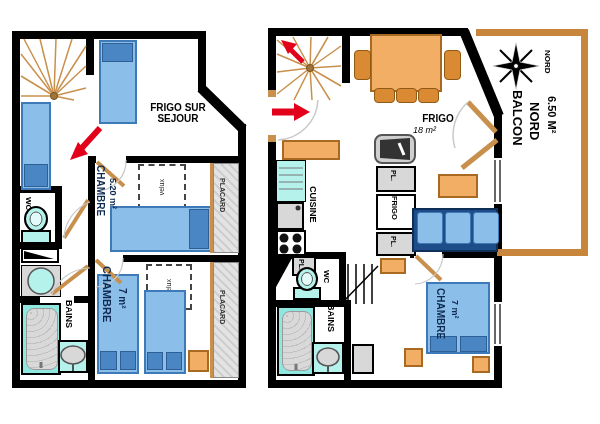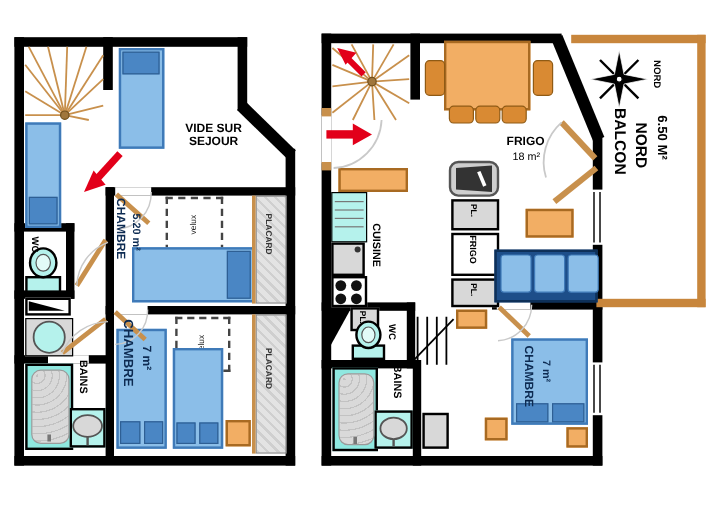--- a/index.html
+++ b/index.html
@@ -267,36 +267,36 @@
     <line x1="500" y1="304" x2="500" y2="344" stroke="#000" stroke-width="1.2"></line>
 
     <g>
       <line x1="500" y1="50" x2="532" y2="82" stroke="#000" stroke-width="2"></line>
       <line x1="532" y1="50" x2="500" y2="82" stroke="#000" stroke-width="2"></line>
       <polygon points="516,42 520,62 540,66 520,70 516,90 512,70 492,66 512,62" fill="#000" stroke="#fff" stroke-width="0.6"></polygon>
       <circle cx="516" cy="66" r="2.5" fill="#fff" stroke="#000"></circle>
     </g>
   </svg>
 
-  <div class="lbl z8" style="left:146px;top:103px;width:64px;font-size:10px;text-align:center;">VIDE SUR SEJOUR</div>
+  <div class="lbl z8" style="left:146px;top:103px;width:64px;font-size:10px;text-align:center;">FRIGO SUR SEJOUR</div>
 
   <div class="lbl vt navy z8" style="left:94px;top:165px;height:90px;font-size:10px;">CHAMBRE</div>
   <div class="lbl vt navy z8" style="left:108px;top:178px;height:64px;font-size:9px;">5.20 m²</div>
 
   <div class="lbl vt z8" style="left:219px;top:178px;height:62px;font-size:7px;color:#333;">PLACARD</div>
   <div class="lbl vt z8" style="left:219px;top:290px;height:62px;font-size:7px;color:#333;">PLACARD</div>
 
   <div class="lbl vt navy z8" style="left:100px;top:266px;height:92px;font-size:11px;">CHAMBRE</div>
   <div class="lbl vt navy z8" style="left:116px;top:288px;height:46px;font-size:10px;">7 m²</div>
 
   <div class="lbl vt z8" style="left:64px;top:300px;height:46px;font-size:9px;">BAINS</div>
   <div class="lbl vt z8" style="left:24px;top:197px;height:20px;font-size:8px;">WC</div>
 
   <div class="lbl z8" style="left:414px;top:114px;width:48px;font-size:10px;text-align:center;">FRIGO</div>
-  <div class="lbl z8" style="left:402px;top:126px;width:48px;font-size:9px;font-weight:normal;text-align:right;">18 m²</div>
+  <div class="lbl z8" style="left:413px;top:126px;width:48px;font-size:9px;font-weight:normal;text-align:left;font-style:italic;">18 m²</div>
 
   <div class="lbl vt z8" style="left:308px;top:186px;height:48px;font-size:9px;">CUISINE</div>
   <div class="lbl vt z8" style="left:390px;top:170px;height:18px;font-size:7px;">PL.</div>
   <div class="lbl vt z8" style="left:390px;top:196px;height:32px;font-size:7.5px;">FRIGO</div>
   <div class="lbl vt z8" style="left:390px;top:236px;height:18px;font-size:7px;">PL.</div>
   <div class="lbl vt z8" style="left:298px;top:259px;height:15px;font-size:7px;">PL.</div>
   <div class="lbl vt z8" style="left:322px;top:270px;height:22px;font-size:8px;">WC</div>
   <div class="lbl vt z8" style="left:326px;top:304px;height:42px;font-size:9px;">BAINS</div>
 
   <div class="lbl vt navy z8" style="left:434px;top:288px;height:62px;font-size:10px;">CHAMBRE</div>

